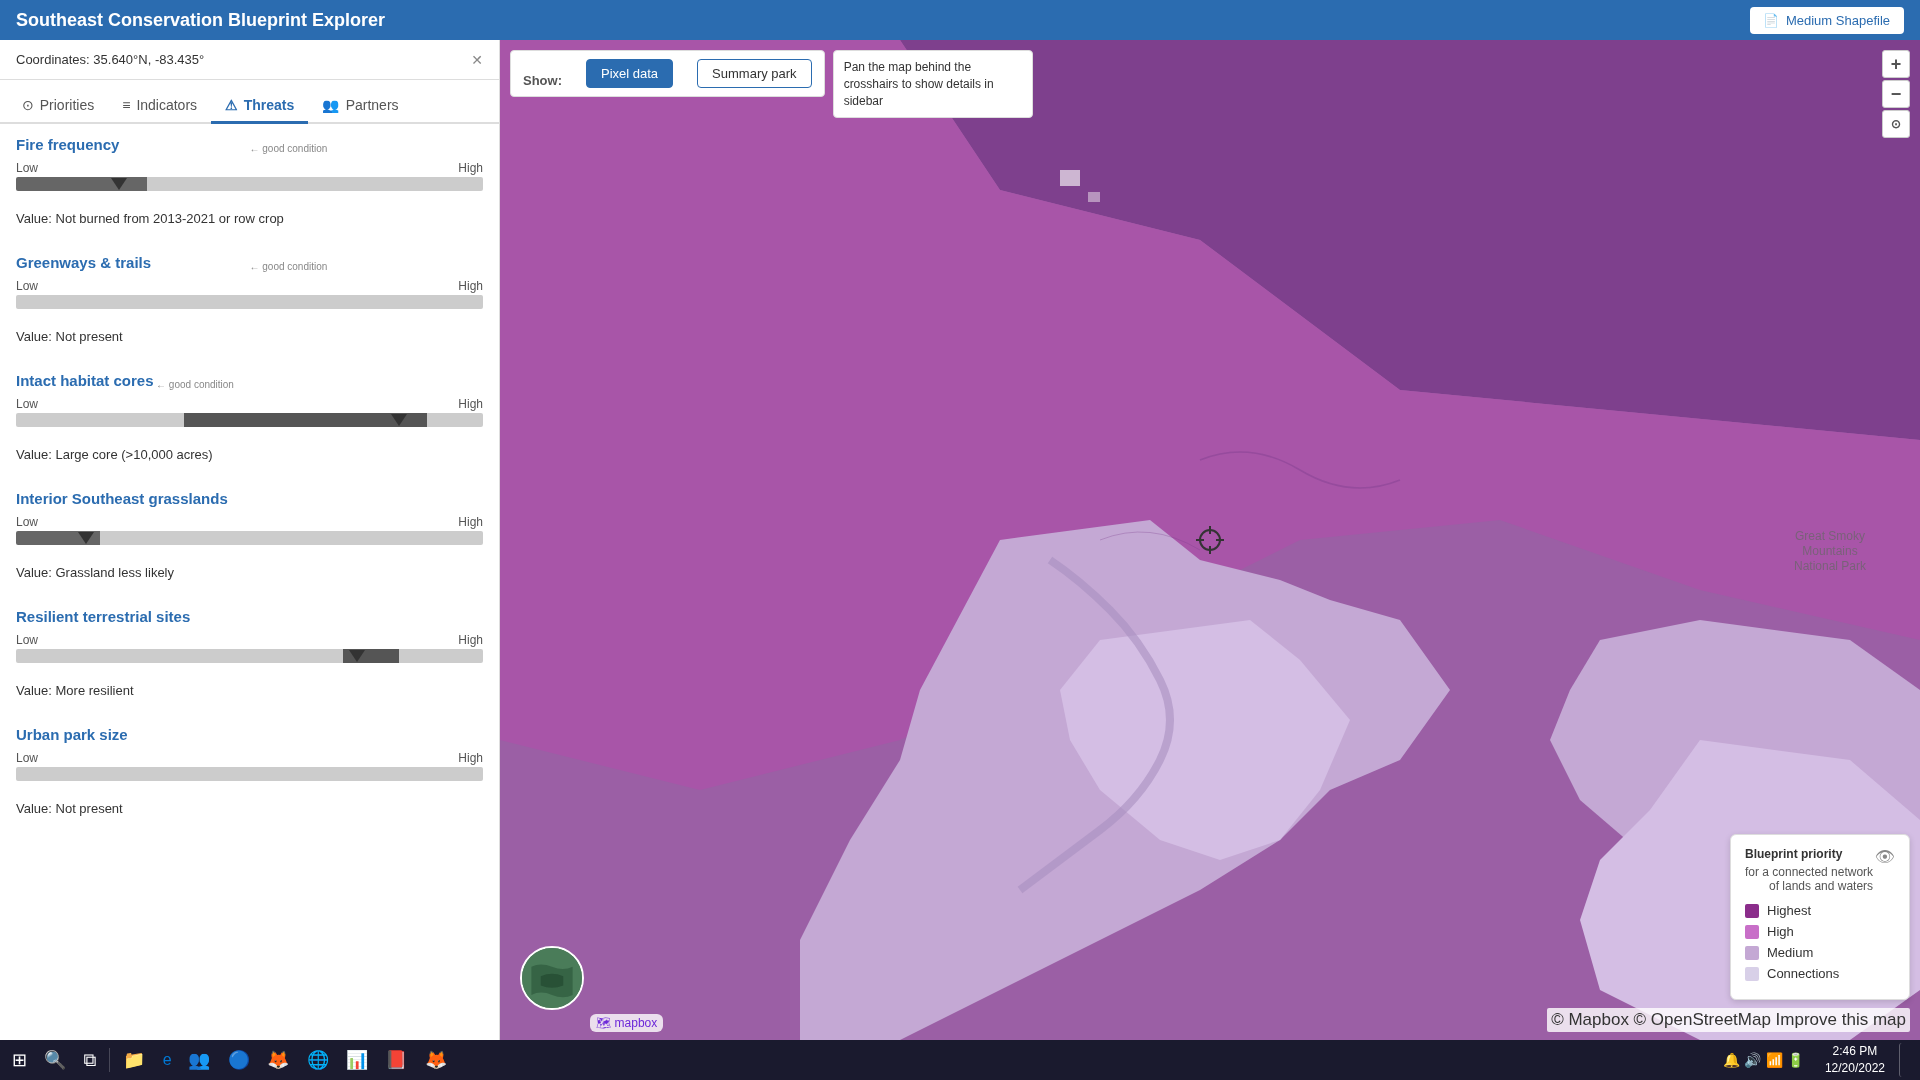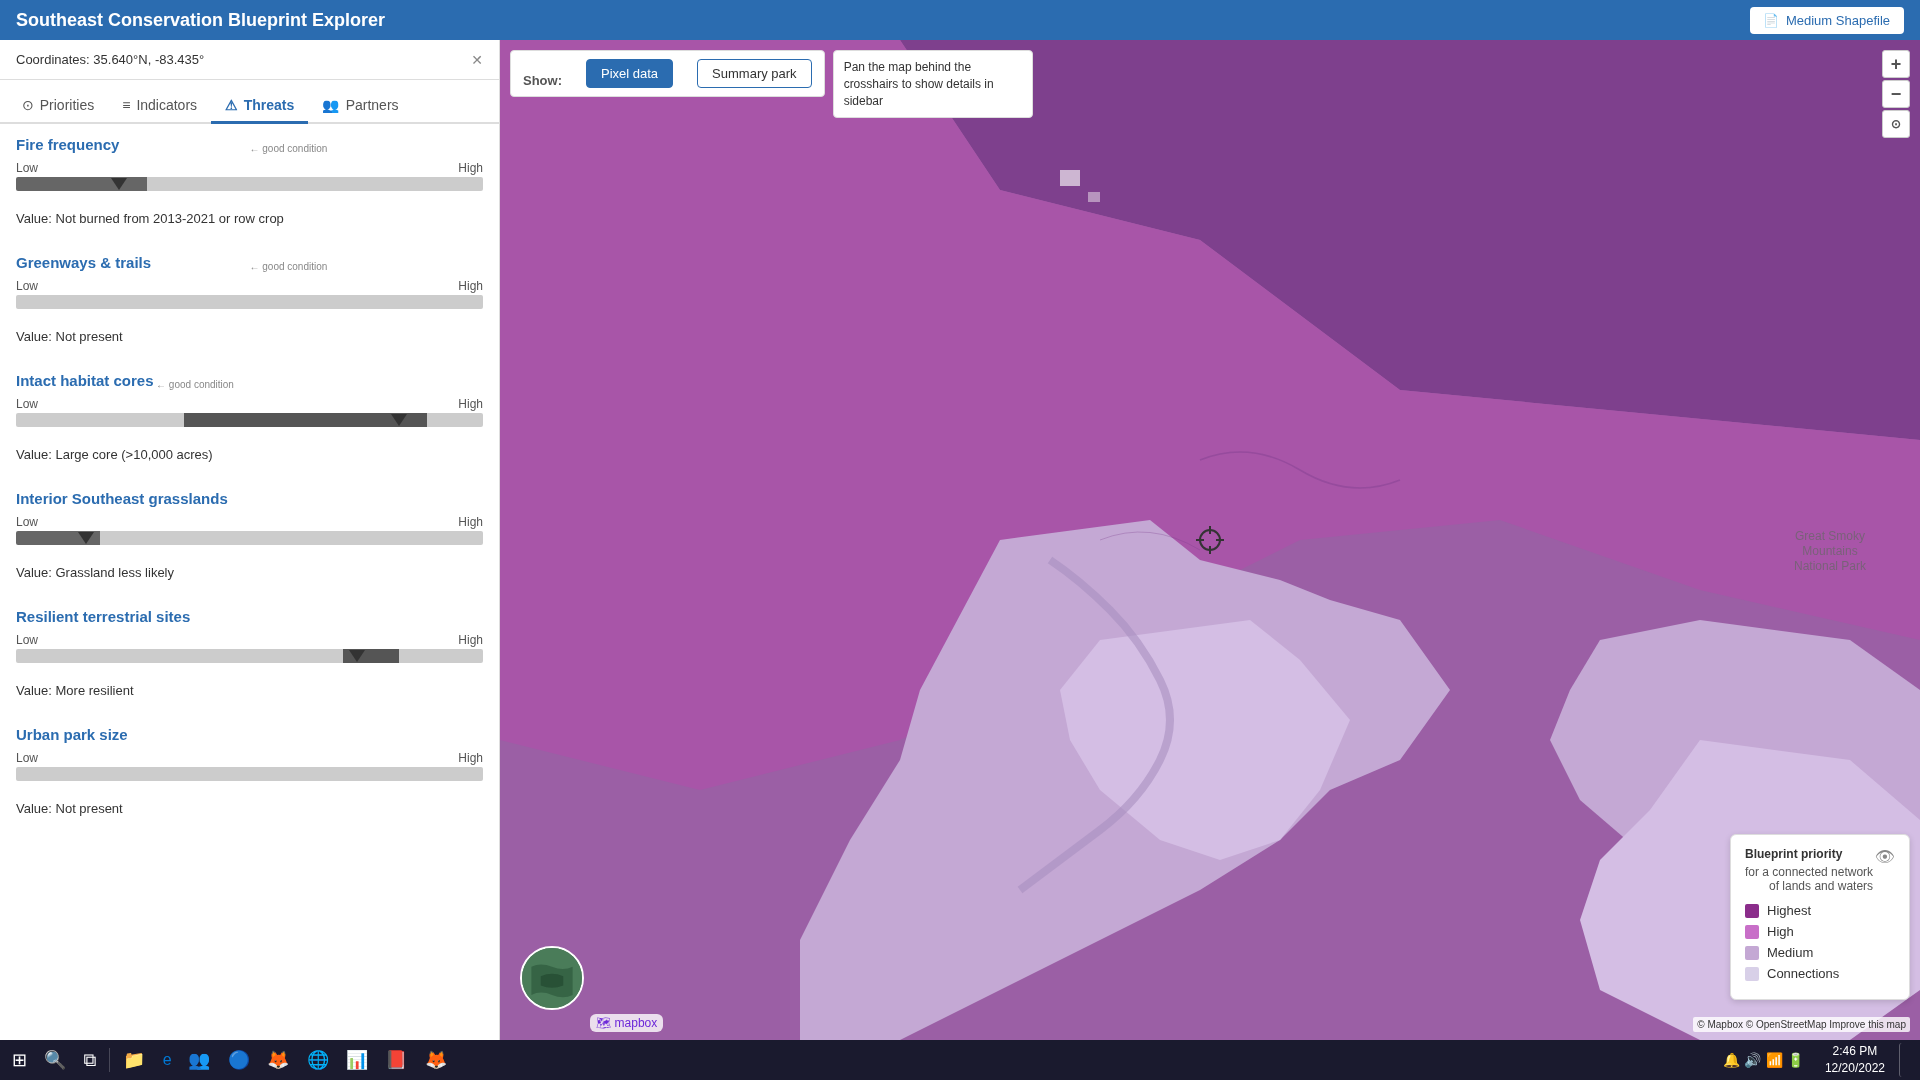--- a/index.html
+++ b/index.html
@@ -227,21 +227,21 @@
       border: 2px solid white;
       overflow: hidden;
       z-index: 10;
     }
 
     
     #map-attr {
       position: absolute;
       bottom: 8px;
       right: 10px;
-      font-size: 10px;
+      font-size: 17px;
       color: #333;
       background: rgba(255,255,255,0.8);
       padding: 2px 4px;
       border-radius: 2px;
     }
     #mapbox-logo {
       position: absolute;
       bottom: 8px;
       left: 90px;
       font-size: 12px;

